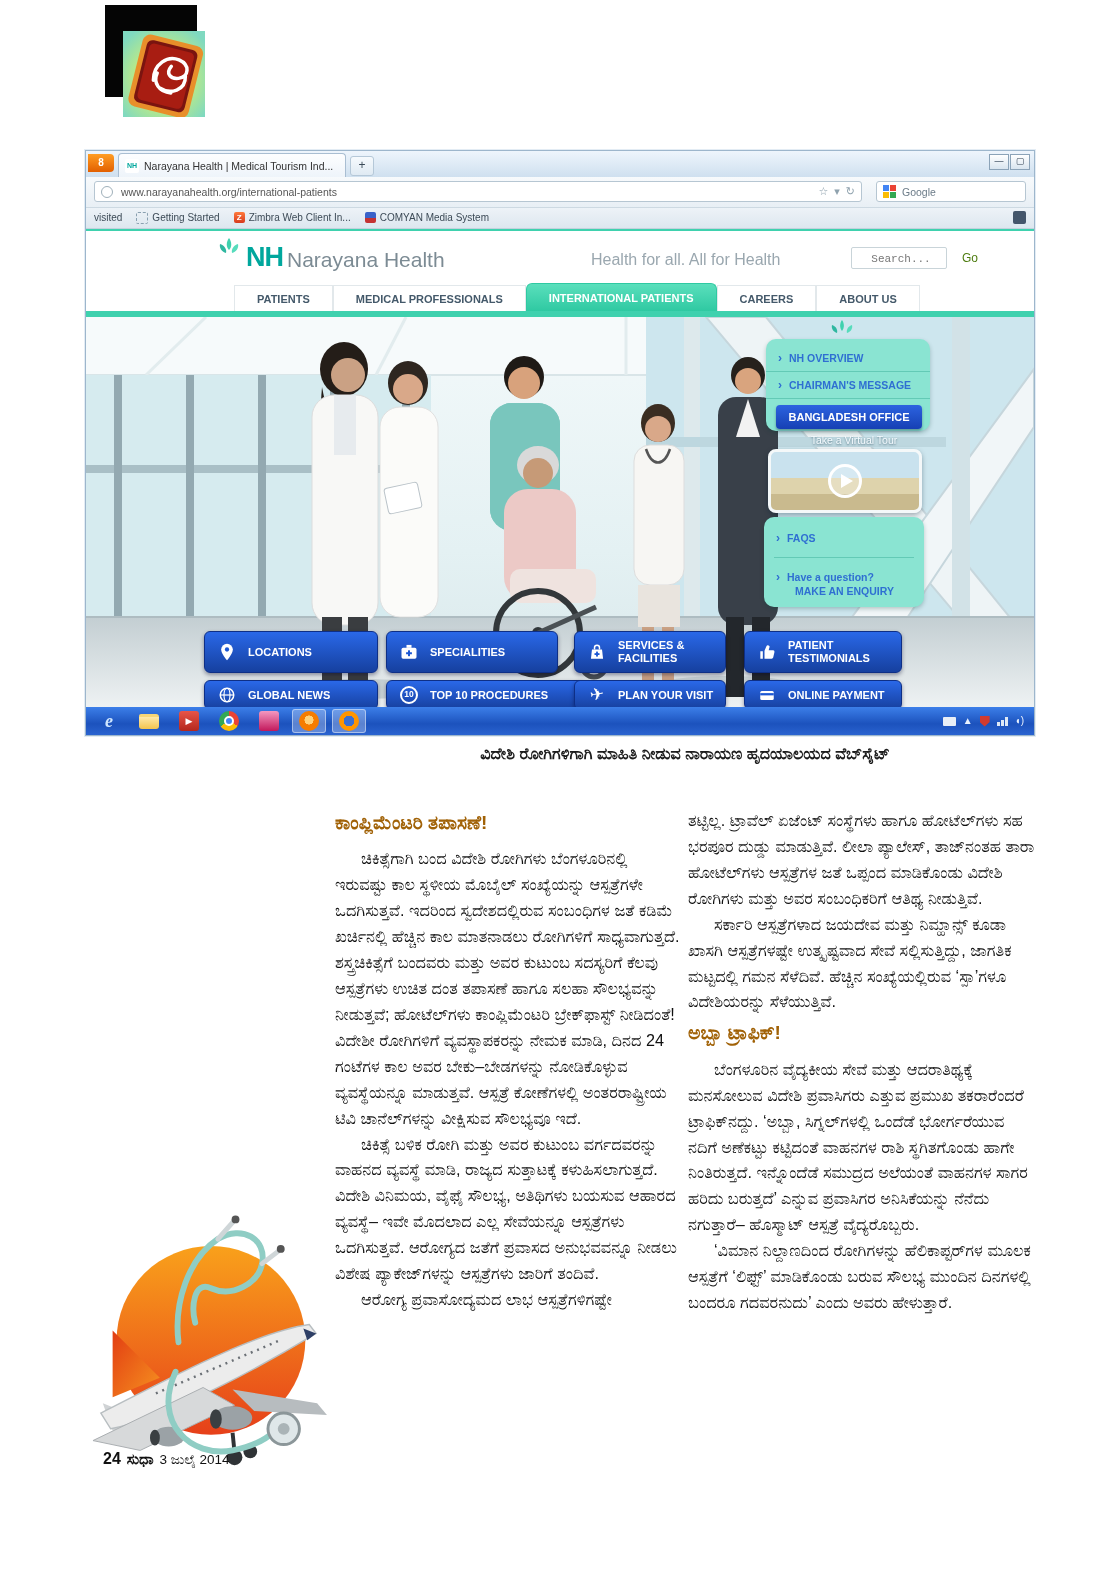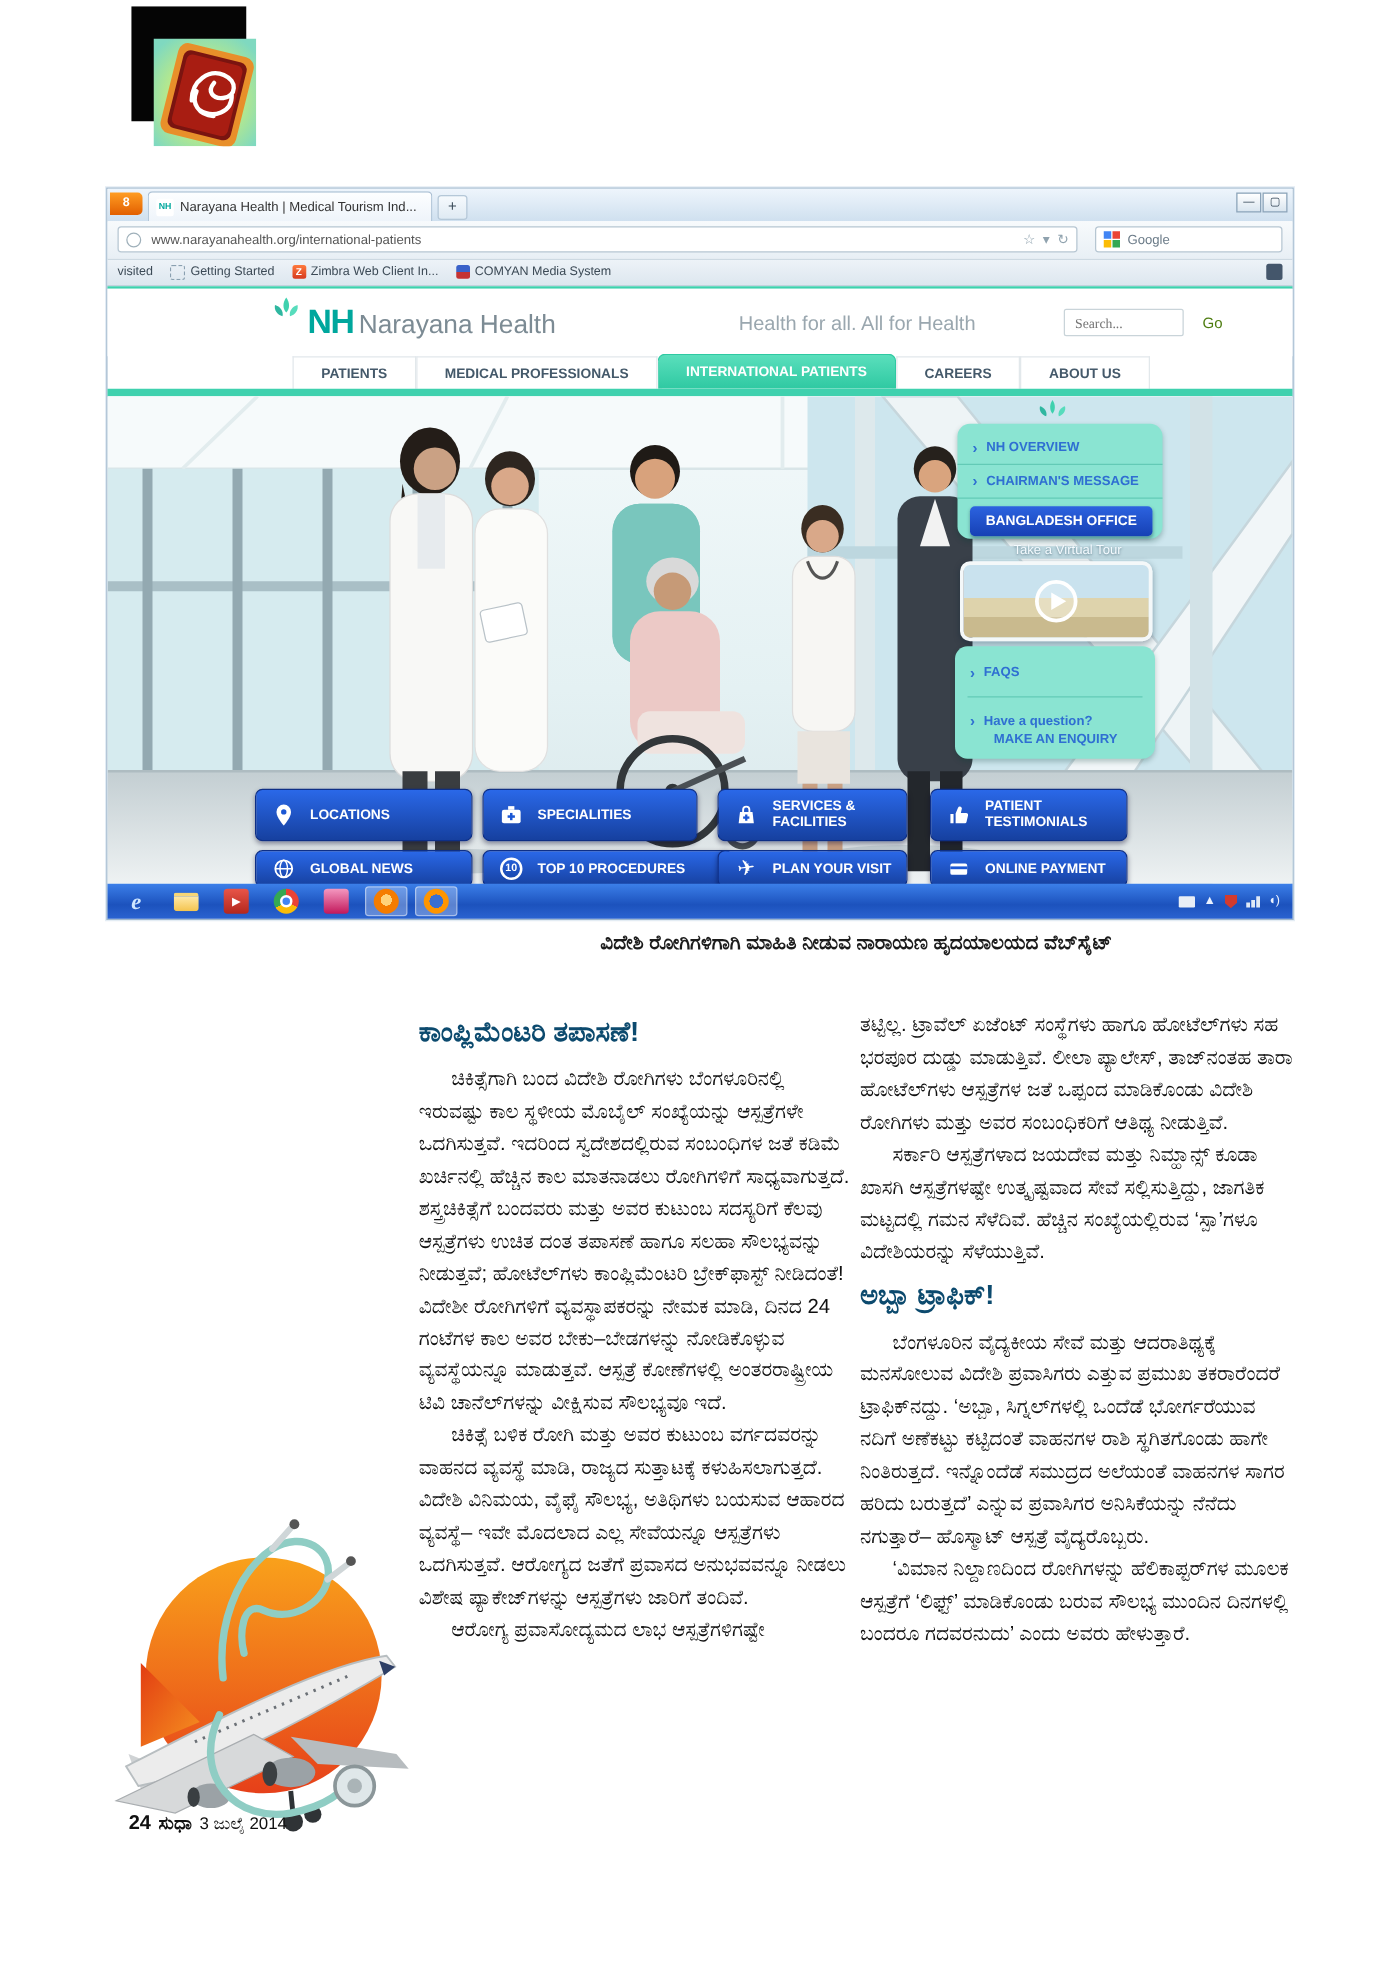--- a/index.html
+++ b/index.html
@@ -38,21 +38,21 @@
   .bm-end{width:13px;height:13px;background:linear-gradient(#5d7term,#44566b);background:#44566b;border-radius:2px;margin-left:auto;}
 
   
   .sitetop{left:0;top:78px;width:948px;height:2px;background:#3fd1ae;}
   .siteheader{left:0;top:80px;width:948px;height:54px;background:#fff;}
   .nh-logo{left:130px;top:6px;display:flex;align-items:flex-end;gap:4px;}
   .nh-letters{font-size:27px;font-weight:bold;color:#00a79d;letter-spacing:-1px;line-height:1;}
   .nh-name{font-size:21px;color:#7c8b94;line-height:1.05;}
   .tagline{left:505px;top:20px;font-size:16px;color:#9aa7af;}
   .s-search{left:765px;top:16px;width:96px;height:22px;border:1px solid #c9d4d9;border-radius:2px;box-sizing:border-box;padding:0 6px;}
-  .s-search input{border:none;outline:none;width:100%;height:100%;font-size:11px;color:#98a4ab;font-family:Liberation Serif, serif;background:transparent;}
+  .s-search input{border:none;outline:none;width:100%;height:100%;font-size:11px;color:#98a4ab;font-family:Liberation Mono, monospace;background:transparent;text-align:center;}
   .s-go{left:876px;top:20px;font-size:12px;color:#4d7c0f;}
 
   .navtabs{left:148px;top:134px;height:26px;display:flex;align-items:flex-end;}
   .tabitem{height:26px;background:#fff;border:1px solid #e2e8eb;border-bottom:none;display:flex;align-items:center;justify-content:center;font-size:11px;font-weight:bold;color:#44596a;padding:0 22px;box-sizing:border-box;}
   .tabitem.active{background:linear-gradient(#5adfbc,#2fc9a2);color:#fff;border-color:#2fc9a2;border-radius:6px 6px 0 0;height:28px;}
   .tealstrip{left:0;top:160px;width:948px;height:6px;background:#3fd1ae;}
 
   .hero{left:0;top:166px;width:948px;height:390px;overflow:hidden;}
 
   
@@ -94,21 +94,21 @@
   .tray .t{font-size:10px;color:#eaf2ff;line-height:1;}
   .t-kbd{width:13px;height:9px;background:#e8eef6;border-radius:1px;}
   .t-shield{width:10px;height:11px;background:#d23b2f;clip-path:polygon(0 0,100% 0,100% 60%,50% 100%,0 60%);}
   .t-net{width:11px;height:9px;background:linear-gradient(to top,#dfe9f6 0 0) left bottom/3px 4px no-repeat,linear-gradient(to top,#dfe9f6 0 0) 4px bottom/3px 6px no-repeat,linear-gradient(to top,#dfe9f6 0 0) 8px bottom/3px 9px no-repeat;}
 
   
   .caption{left:335px;top:745px;width:700px;text-align:center;font-size:16px;font-weight:bold;color:#1c1c1c;}
   .col{width:348px;font-size:16.2px;line-height:1.6;color:#101010;}
   .col-left{left:335px;top:808px;}
   .col-right{left:688px;top:808px;}
-  .col h3{margin:0 0 8px 0;font-size:22px;color:#0c4a6e;}
+  .col h3{margin:0 0 8px 0;font-size:19px;color:#a16207;}
   .col h3.mt{margin-top:3px;}
   .col p{margin:0;}
   .col p.ind{text-indent:26px;}
 
   
   .illus{left:85px;top:1185px;width:246px;height:290px;}
   .footer{left:103px;top:1450px;font-size:13.5px;color:#111;display:flex;align-items:baseline;gap:6px;}
   .footer b{font-size:16px;}
   .footer .mname{font-weight:bold;font-size:14.5px;}
 </style>

